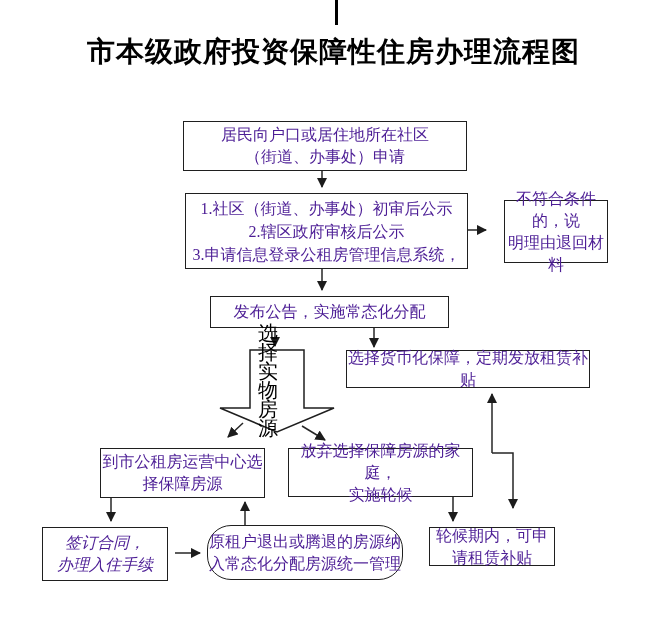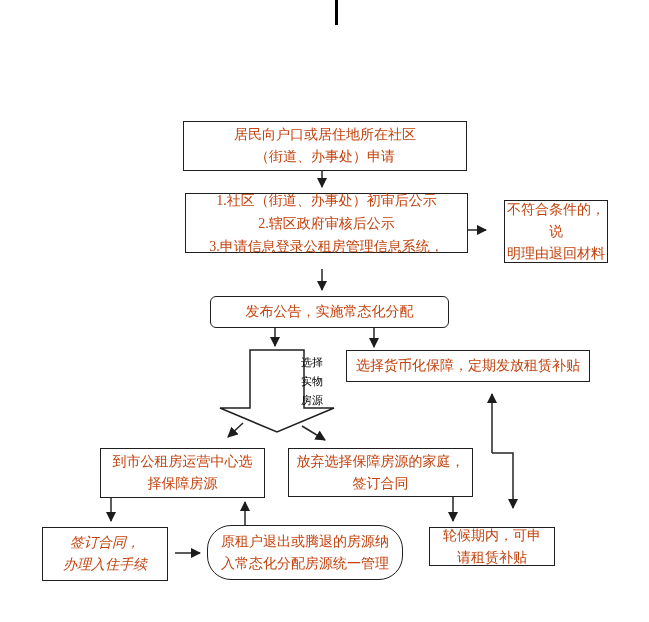--- a/index.html
+++ b/index.html
@@ -17,40 +17,42 @@
     letter-spacing:1px;
   }
   .title .inner{position:relative;left:9px;}
   .node{
     position:absolute;
     box-sizing:border-box;
     border:1.5px solid #1f1f1f;
     background:#ffffff;
     display:flex;align-items:center;justify-content:center;
     text-align:center;
-    font-size:14px;line-height:22px;color:#c2410c;
+    font-size:16px;line-height:22px;color:#4c1d95;
     white-space:pre-line;
   }
   .bigarrow-label{
     position:absolute;left:250px;top:352px;width:36px;height:58px;
     display:flex;align-items:center;justify-content:center;
-    text-align:center;font-size:11px;line-height:19px;color:#000;
+    text-align:center;font-size:20px;line-height:19px;color:#000;
     white-space:pre-line;
-    margin-left:44px;
   }
   svg.connectors{position:absolute;left:0;top:0;}
   .crop-line{position:absolute;left:335px;top:0;width:3px;height:25px;background:#000;}
 </style>
 </head>
 <body>
 
 <div id="canvas">
 
   <div class="crop-line"></div>
 
+  <div class="title">
+    <span class="inner">市本级政府投资保障性住房办理流程图</span>
+  </div>
 
   <svg class="connectors" width="649" height="622" viewBox="0 0 649 622">
     <defs>
       <marker id="arr" viewBox="0 0 10 10" refX="9" refY="5" markerWidth="7" markerHeight="7" orient="auto-start-reverse">
         <path d="M0,0 L10,5 L0,10 z" fill="#1c1c1c"></path>
       </marker>
     </defs>
     <g stroke="#262626" stroke-width="1.5" fill="none">
       <path d="M322,171 V187" marker-end="url(#arr)"></path>
       <path d="M468,230 H486" marker-end="url(#arr)"></path>
@@ -69,40 +71,40 @@
       <path d="M453,497 V521" marker-end="url(#arr)"></path>
 
       <path d="M492,453 V394" marker-end="url(#arr)"></path>
       <path d="M492,453 H513 V508" marker-end="url(#arr)"></path>
     </g>
   </svg>
 
   <div class="node" style="left:183px;top:121px;width:284px;height:50px;">居民向户口或居住地所在社区
 （街道、办事处）申请</div>
 
-  <div class="node" style="left:185px;top:193px;width:283px;height:60px;line-height:23px;">1.社区（街道、办事处）初审后公示
+  <div class="node" style="left:185px;top:193px;width:283px;height:76px;line-height:23px;">1.社区（街道、办事处）初审后公示
 2.辖区政府审核后公示
 3.申请信息登录公租房管理信息系统，</div>
 
   <div class="node" style="left:492px;top:200px;width:104px;height:63px;margin-left:12px;">不符合条件的，说
 明理由退回材料</div>
 
-  <div class="node" style="left:210px;top:296px;width:239px;height:32px;border-radius:6px;">发布公告，实施常态化分配</div>
+  <div class="node" style="left:210px;top:296px;width:239px;height:32px;">发布公告，实施常态化分配</div>
 
   <div class="bigarrow-label">选择
 实物
 房源</div>
 
-  <div class="node" style="left:346px;top:350px;width:244px;height:32px;">选择货币化保障，定期发放租赁补贴</div>
+  <div class="node" style="left:346px;top:350px;width:244px;height:38px;">选择货币化保障，定期发放租赁补贴</div>
 
   <div class="node" style="left:100px;top:448px;width:165px;height:50px;">到市公租房运营中心选
 择保障房源</div>
 
   <div class="node" style="left:288px;top:448px;width:185px;height:49px;">放弃选择保障房源的家庭，
-签订合同</div>
+实施轮候</div>
 
   <div class="node" style="left:42px;top:527px;width:126px;height:54px;font-style:italic;">签订合同，
 办理入住手续</div>
 
   <div class="node" style="left:207px;top:525px;width:196px;height:55px;border-radius:24px;">原租户退出或腾退的房源纳
 入常态化分配房源统一管理</div>
 
   <div class="node" style="left:429px;top:527px;width:126px;height:39px;">轮候期内，可申
 请租赁补贴</div>
 

